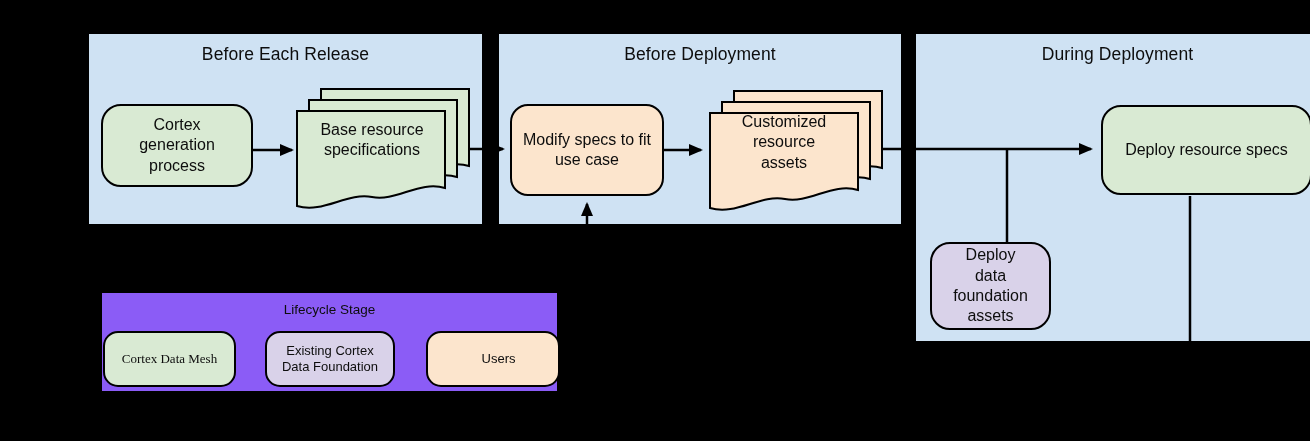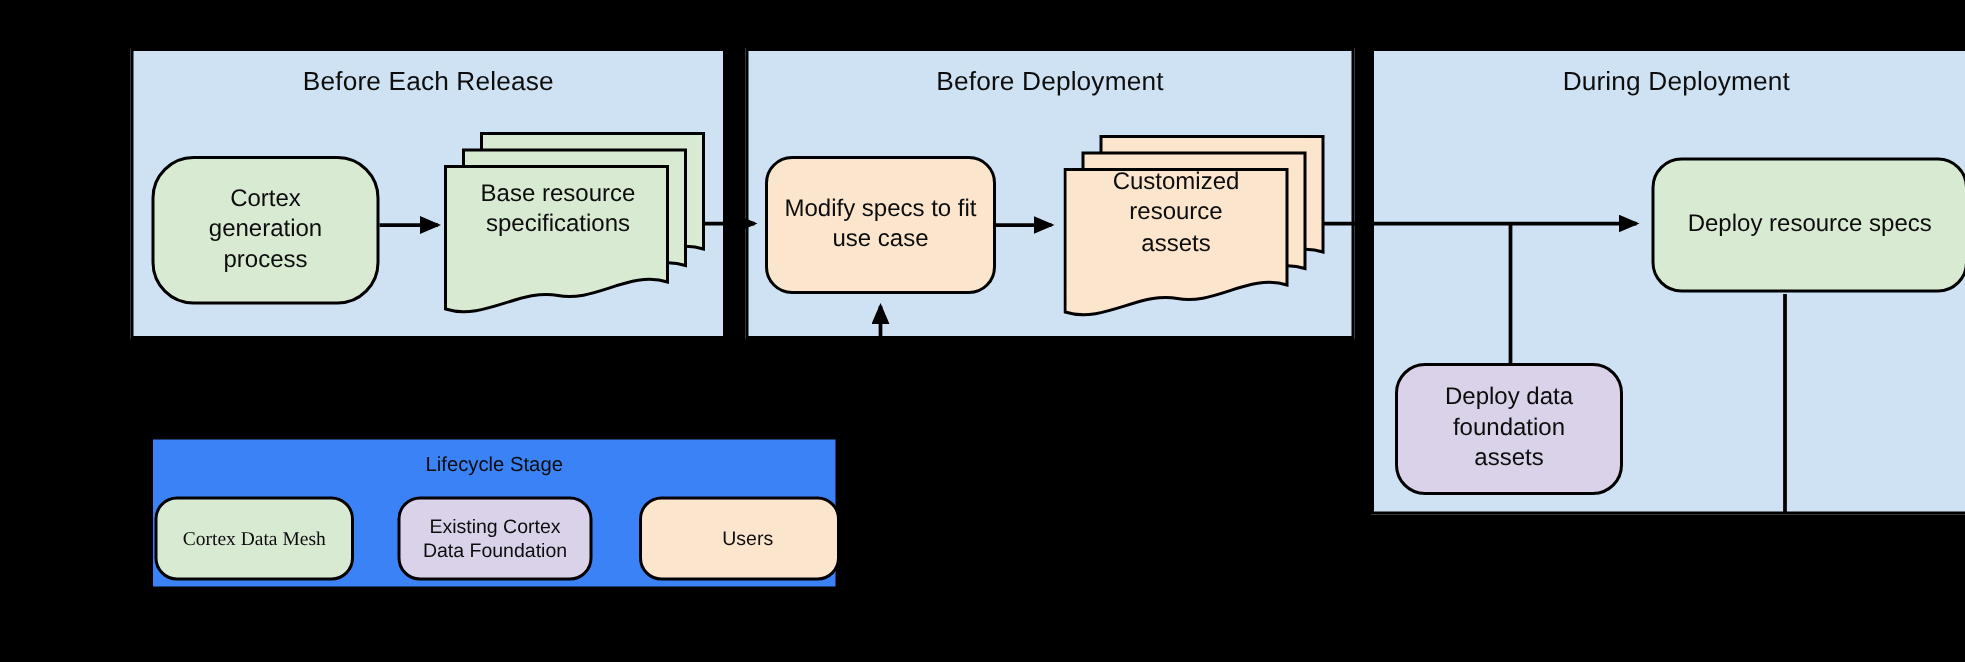--- a/index.html
+++ b/index.html
@@ -50,24 +50,24 @@
     align-items: center;
     justify-content: center;
     text-align: center;
     font-size: 16px;
     line-height: 1.28;
     z-index: 3;
   }
   .fill-green  { background: #d9ead3; }
   .fill-peach  { background: #fce5cd; border-radius: 18px; }
   .fill-purple { background: #d9d2e9; }
-  #node-cortex-generation  { left: 54px;   top: 104px; width: 152px; height: 99px; padding: 0 18px; border-radius: 28px; }
+  #node-cortex-generation  { left: 54px;   top: 104px; width: 152px; height: 83px; padding: 0 18px; }
   #node-modify-specs       { left: 463px;  top: 104px; width: 154px; height: 92px; padding: 0 6px; }
   #node-deploy-resource    { left: 1054px; top: 105px; width: 211px; height: 90px; padding: 0 14px; }
-  #node-deploy-foundation  { left: 883px;  top: 242px; width: 152px; height: 88px; padding: 0 16px; }
+  #node-deploy-foundation  { left: 883px;  top: 242px; width: 121px; height: 88px; padding: 0 16px; }
   .docstack {
     position: absolute;
     z-index: 3;
   }
   #stack-base       { left: 249px; top: 88px; }
   #stack-customized { left: 662px; top: 90px; }
   .doc-label {
     position: absolute;
     display: flex;
     justify-content: center;
@@ -75,21 +75,21 @@
     font-size: 16px;
     line-height: 1.28;
     z-index: 4;
   }
   #label-base       { left: 251px; top: 112px; width: 148px; height: 92px; padding-top: 8px; }
   #label-customized { left: 682px; top: 112px; width: 110px; height: 92px; }
   #legend {
     position: absolute;
     left: 55px; top: 293px;
     width: 455px; height: 98px;
-    background: #3b82f6;
+    background: #8b5cf6;
     z-index: 1;
   }
   #legend-title {
     position: absolute;
     top: 9px; left: 0;
     width: 100%;
     text-align: center;
     font-size: 13.5px;
   }
   .chip {

